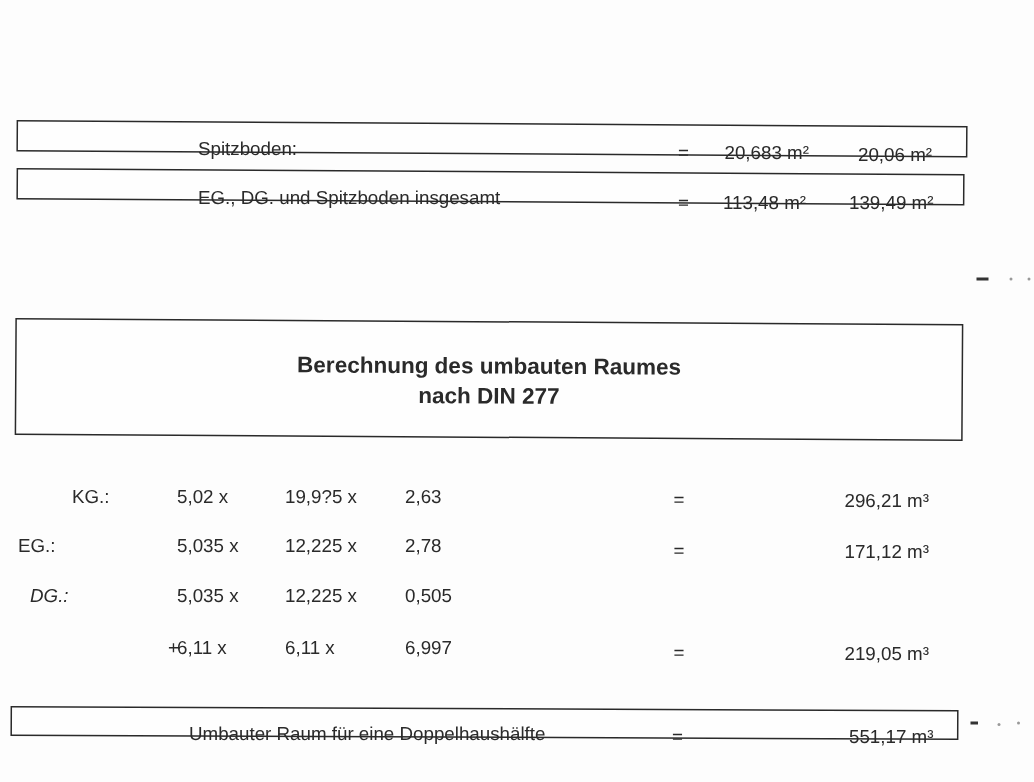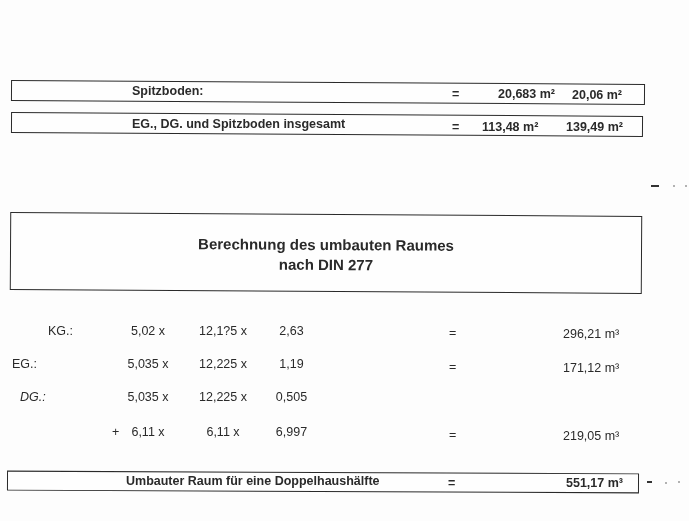--- a/index.html
+++ b/index.html
@@ -20,22 +20,22 @@
       border: 1.5px solid #2a2a2a;
       box-sizing: border-box;
       background: #fefefe;
     }
     .t {
       position: absolute;
       font-size: 12.5px;
       white-space: nowrap;
       line-height: 1;
     }
-    .b { font-weight: bold; }
-    .r { text-align: center; }
+    .b { font-weight: normal; margin-top: 8px; }
+    .r { text-align: left; }
     .title {
       position: absolute;
       left: 0;
       width: 100%;
       text-align: center;
       font-weight: bold;
       font-size: 15px;
       line-height: 20px;
     }
     .mark {
@@ -50,49 +50,49 @@
       background: #999;
       border-radius: 1px;
     }
   </style>
 </head>
 <body>
 
 <div class="box" style="left:11px; top:82px; width:634px; height:21px; transform:rotate(0.35deg);"></div>
 <span class="t b" style="left:132px; top:85px;">Spitzboden:</span>
 <span class="t b" style="left:452px; top:88px;">=</span>
-<span class="t b" style="left:498px; top:88px;">20,683 m²</span>
+<span class="t b" style="left:483px; top:88px;">20,683 m²</span>
 <span class="t b" style="left:572px; top:89px;">20,06 m²</span>
 
 <div class="box" style="left:11px; top:114px; width:632px; height:21px; transform:rotate(0.35deg);"></div>
 <span class="t b" style="left:132px; top:118px;">EG., DG. und Spitzboden insgesamt</span>
 <span class="t b" style="left:452px; top:121px;">=</span>
 <span class="t b" style="left:482px; top:121px;">113,48 m²</span>
 <span class="t b" style="left:566px; top:121px;">139,49 m²</span>
 
 <div class="mark" style="left:651px; top:185px; width:8px;"></div>
 <div class="dot" style="left:673px; top:185px;"></div>
 <div class="dot" style="left:685px; top:185px;"></div>
 
 <div class="box" style="left:10px; top:214px; width:632px; height:78px; transform:rotate(0.35deg);">
   <div class="title" style="top:20px;">Berechnung des umbauten Raumes</div>
   <div class="title" style="top:40px;">nach DIN 277</div>
 </div>
 
 <span class="t" style="left:12px; top:325px;margin-left:36px;">KG.:</span>
 <span class="t r" style="left:118px; width:60px; top:325px;">5,02 x</span>
-<span class="t r" style="left:190px; width:66px; top:325px;">12,1?5 x</span>
+<span class="t r" style="left:190px; width:66px; top:325px;">19,9?5 x</span>
 <span class="t r" style="left:270px; width:43px; top:325px;">2,63</span>
 <span class="t" style="left:449px; top:327px;">=</span>
 <span class="t" style="left:563px; top:328px;">296,21 m³</span>
 
 <span class="t" style="left:12px; top:358px;">EG.:</span>
 <span class="t r" style="left:118px; width:60px; top:358px;">5,035 x</span>
 <span class="t r" style="left:190px; width:66px; top:358px;">12,225 x</span>
-<span class="t r" style="left:270px; width:43px; top:358px;">1,19</span>
+<span class="t r" style="left:270px; width:43px; top:358px;">2,78</span>
 <span class="t" style="left:449px; top:361px;">=</span>
 <span class="t" style="left:563px; top:362px;">171,12 m³</span>
 
 <span class="t" style="left:20px; top:391px;font-style:italic;">DG.:</span>
 <span class="t r" style="left:118px; width:60px; top:391px;">5,035 x</span>
 <span class="t r" style="left:190px; width:66px; top:391px;">12,225 x</span>
 <span class="t r" style="left:270px; width:43px; top:391px;">0,505</span>
 
 <span class="t" style="left:112px; top:426px;">+</span>
 <span class="t r" style="left:118px; width:60px; top:426px;">6,11 x</span>

